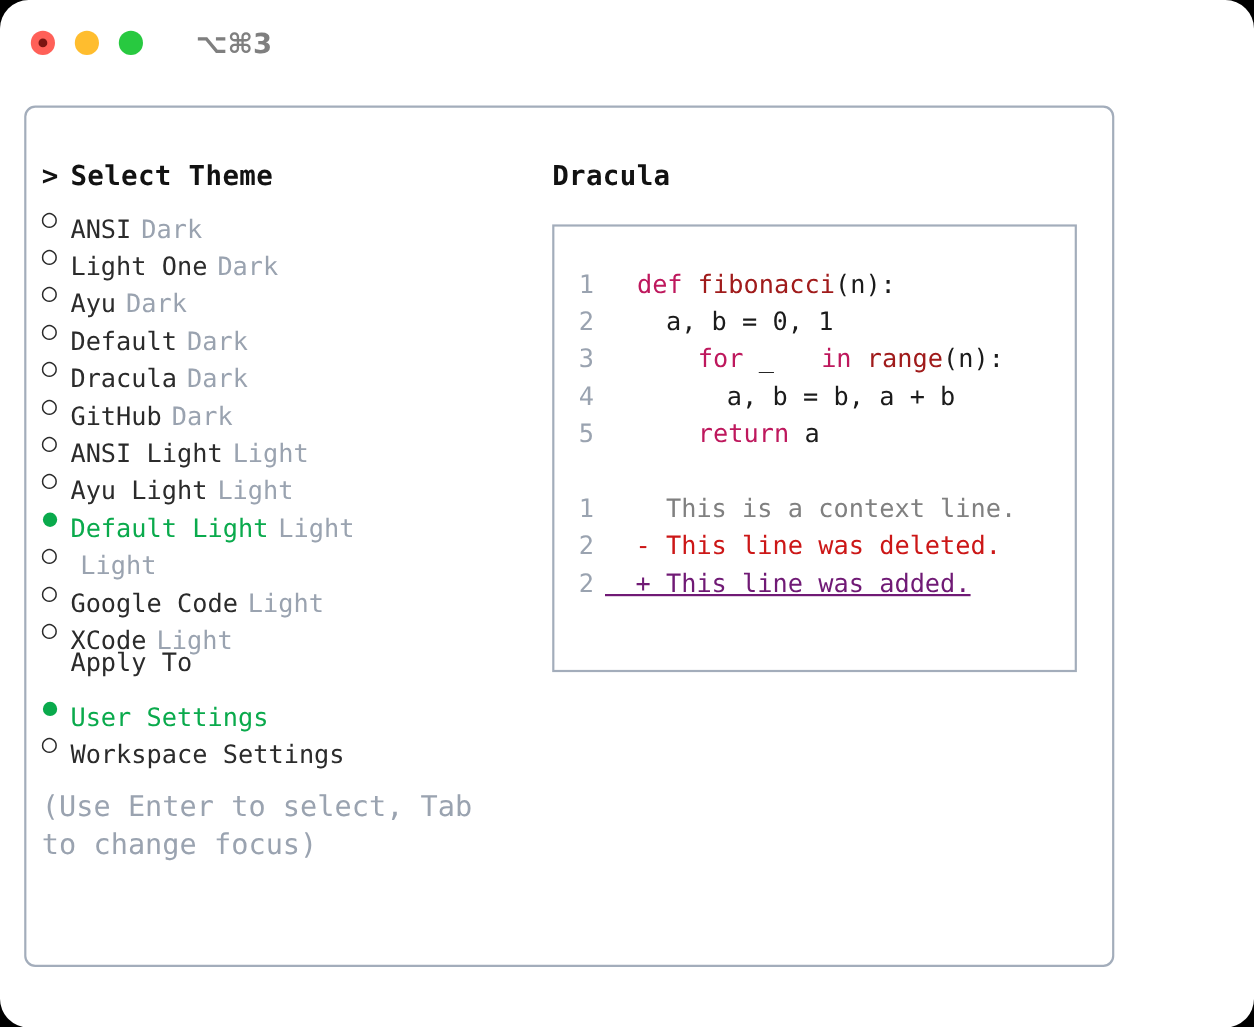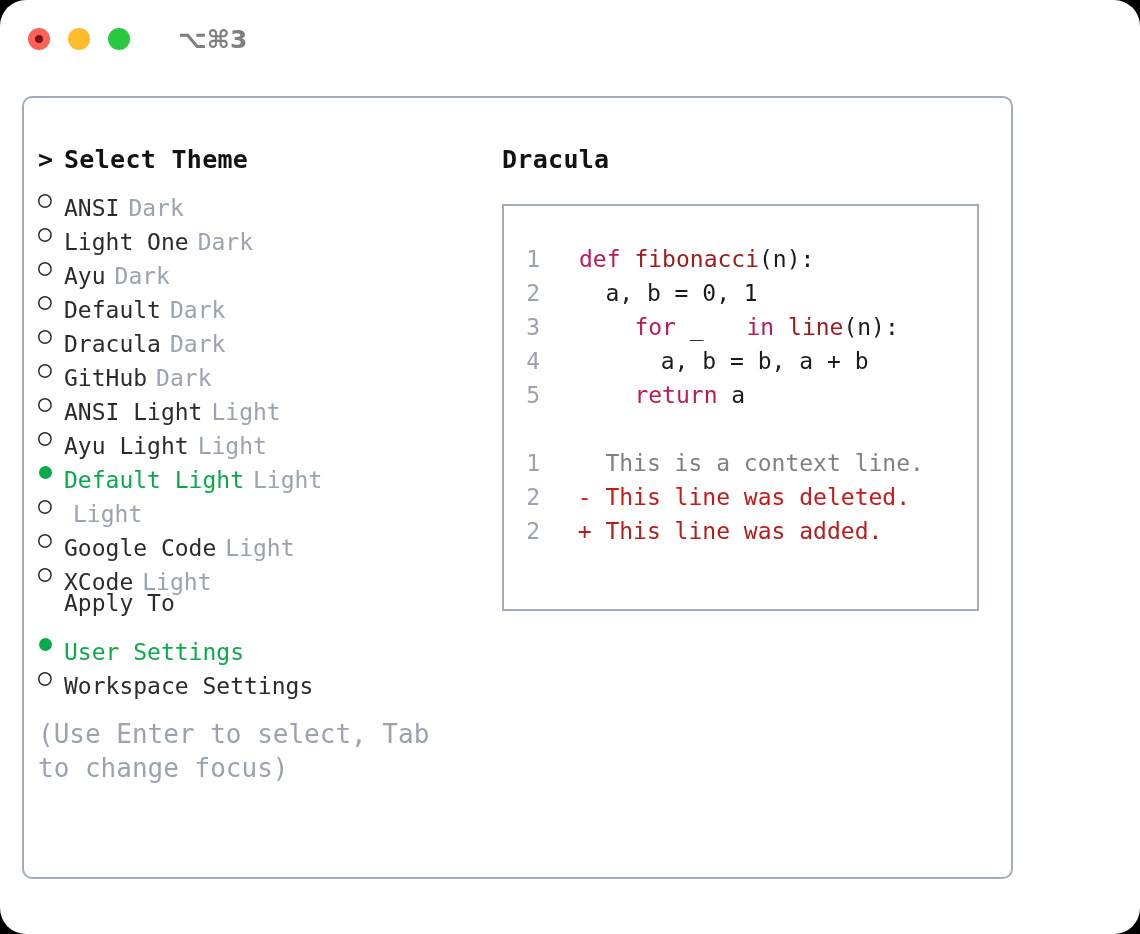--- a/index.html
+++ b/index.html
@@ -224,21 +224,21 @@
     padding-right: 10px;
     box-sizing: border-box;
   }
   .code-text { white-space: pre; }
   .tok-kw  { color: #be185d; margin-left: 29px; }
   .tok-fn  { color: #a01b1b; }
   .tok-pl  { color: #1b1b1b; }
   .blank-line { height: 34px; }
   .diff-ctx { color: #808080; }
   .diff-del { color: #cc1717; }
-  .diff-add { color: #b91c1c; }
+  .diff-add { color: #701a75; text-decoration: underline; }
 </style>
 </head>
 <body>
 
 <div class="window">
 
   <div class="titlebar">
     <div class="dots">
       <span class="dot dot-red"></span>
       <span class="dot dot-yellow"></span>
@@ -284,21 +284,21 @@
 
         <div class="hint">(Use Enter to select, Tab to change focus)</div>
       </div>
 
       <div class="right-col">
         <div class="preview-title">Dracula</div>
         <div class="preview-box">
           <div id="code-block">
               <div class="code-line"><span class="ln">1</span><span class="code-text"><span class="tok-kw">def </span><span class="tok-fn">fibonacci</span><span class="tok-pl">(n):</span></span></div>
               <div class="code-line"><span class="ln">2</span><span class="code-text"><span class="tok-pl">    a, b = 0, 1</span></span></div>
-              <div class="code-line"><span class="ln">3</span><span class="code-text"><span class="tok-pl">    </span><span class="tok-kw">for</span><span class="tok-pl"> _ </span><span class="tok-kw">in </span><span class="tok-fn">line</span><span class="tok-pl">(n):</span></span></div>
+              <div class="code-line"><span class="ln">3</span><span class="code-text"><span class="tok-pl">    </span><span class="tok-kw">for</span><span class="tok-pl"> _ </span><span class="tok-kw">in </span><span class="tok-fn">range</span><span class="tok-pl">(n):</span></span></div>
               <div class="code-line"><span class="ln">4</span><span class="code-text"><span class="tok-pl">        a, b = b, a + b</span></span></div>
               <div class="code-line"><span class="ln">5</span><span class="code-text"><span class="tok-pl">    </span><span class="tok-kw">return</span><span class="tok-pl"> a</span></span></div>
             </div>
           <div class="blank-line"></div>
           <div id="diff-block">
               <div class="code-line"><span class="ln">1</span><span class="code-text diff-ctx">    This is a context line.</span></div>
               <div class="code-line"><span class="ln">2</span><span class="code-text diff-del">  - This line was deleted.</span></div>
               <div class="code-line"><span class="ln">2</span><span class="code-text diff-add">  + This line was added.</span></div>
             </div>
         </div>

